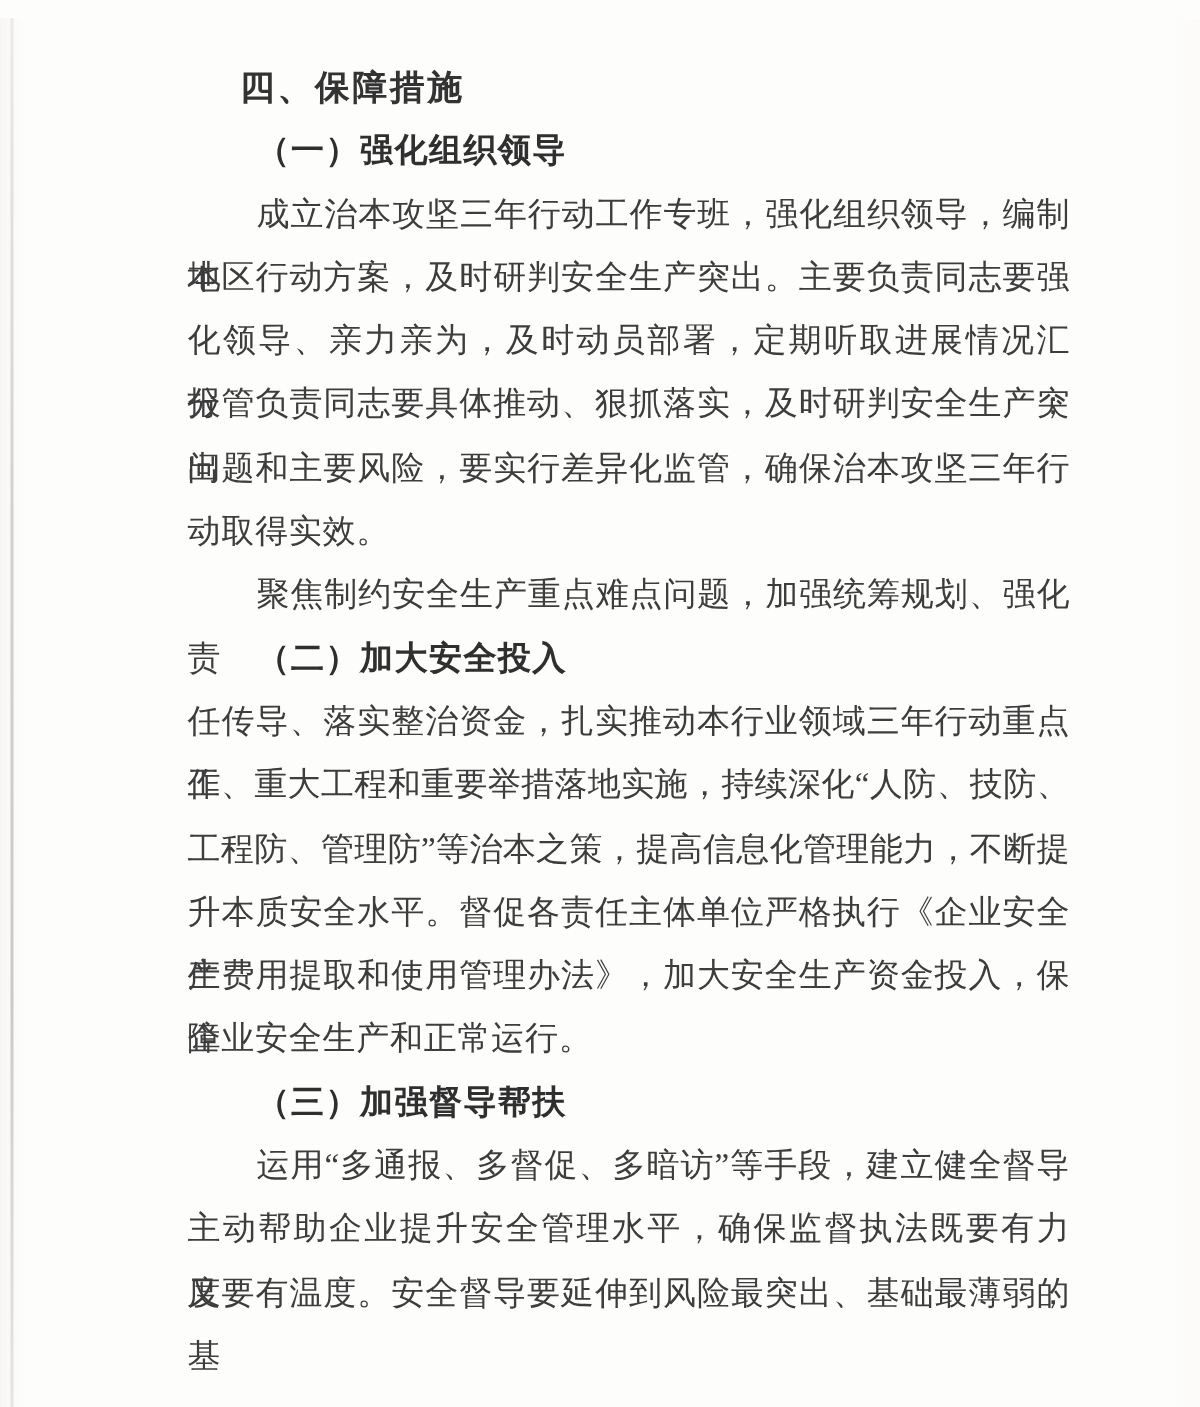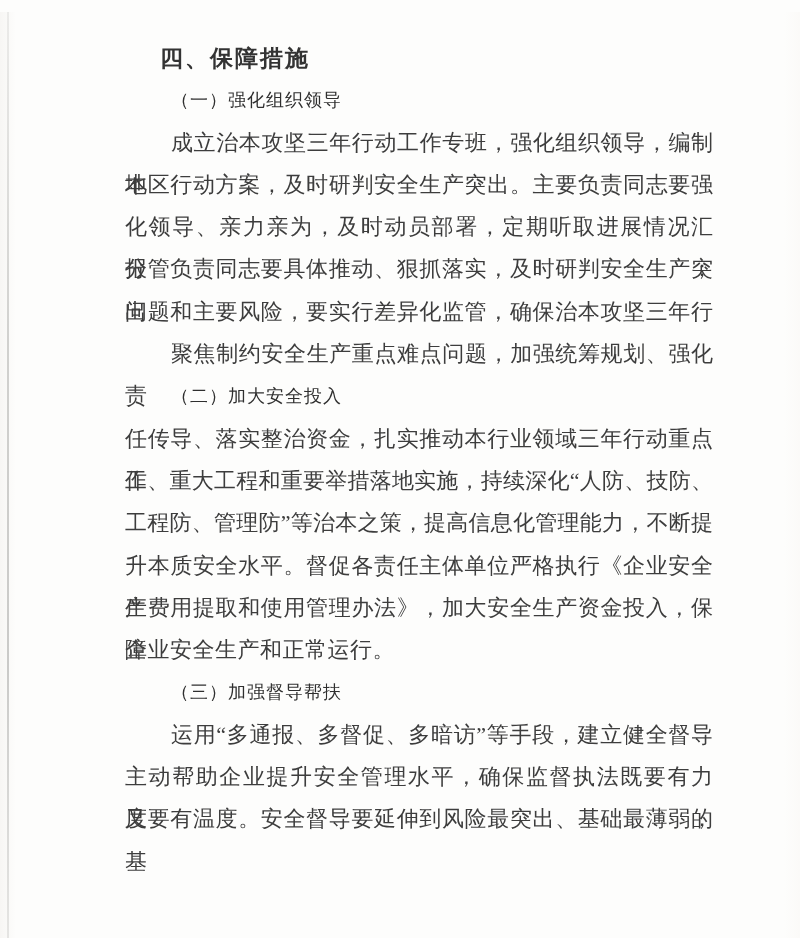--- a/index.html
+++ b/index.html
@@ -55,42 +55,43 @@
   .doc-title {
     padding-left: 35px;
     font-weight: bold;
     font-size: 23px;
     letter-spacing: 2px;
     color: #333333;
     font-family: "Liberation Sans", sans-serif;
   }
   .subheading {
     padding-left: 46px;
-    font-weight: normal;
-    font-size: 18px;
+    font-weight: bold;
+    font-size: 22px;
     letter-spacing: 1px;
     color: #2f2f2f;
   }
 </style>
 </head>
 <body>
 
 <div class="page">
   <div class="edge-line"></div>
 
   <div class="text-col">
 
     <div class="line doc-title">四、保障措施</div>
 
     <div class="line subheading">（一）强化组织领导</div>
     <div class="line fill indent">成立治本攻坚三年行动工作专班，强化组织领导，编制本</div>
     <div class="line fill">地区行动方案，及时研判安全生产突出。主要负责同志要强</div>
     <div class="line fill">化领导、亲力亲为，及时动员部署，定期听取进展情况汇报；</div>
     <div class="line fill">分管负责同志要具体推动、狠抓落实，及时研判安全生产突出</div>
     <div class="line fill">问题和主要风险，要实行差异化监管，确保治本攻坚三年行</div>
+    <div class="line">动取得实效。</div>
 
     <div class="line fill indent">聚焦制约安全生产重点难点问题，加强统筹规划、强化责</div>
     <div class="line subheading">（二）加大安全投入</div>
     <div class="line fill">任传导、落实整治资金，扎实推动本行业领域三年行动重点工</div>
     <div class="line fill">作、重大工程和重要举措落地实施，持续深化“人防、技防、</div>
     <div class="line fill">工程防、管理防”等治本之策，提高信息化管理能力，不断提</div>
     <div class="line fill">升本质安全水平。督促各责任主体单位严格执行《企业安全生</div>
     <div class="line fill">产费用提取和使用管理办法》，加大安全生产资金投入，保障</div>
     <div class="line">企业安全生产和正常运行。</div>
 

